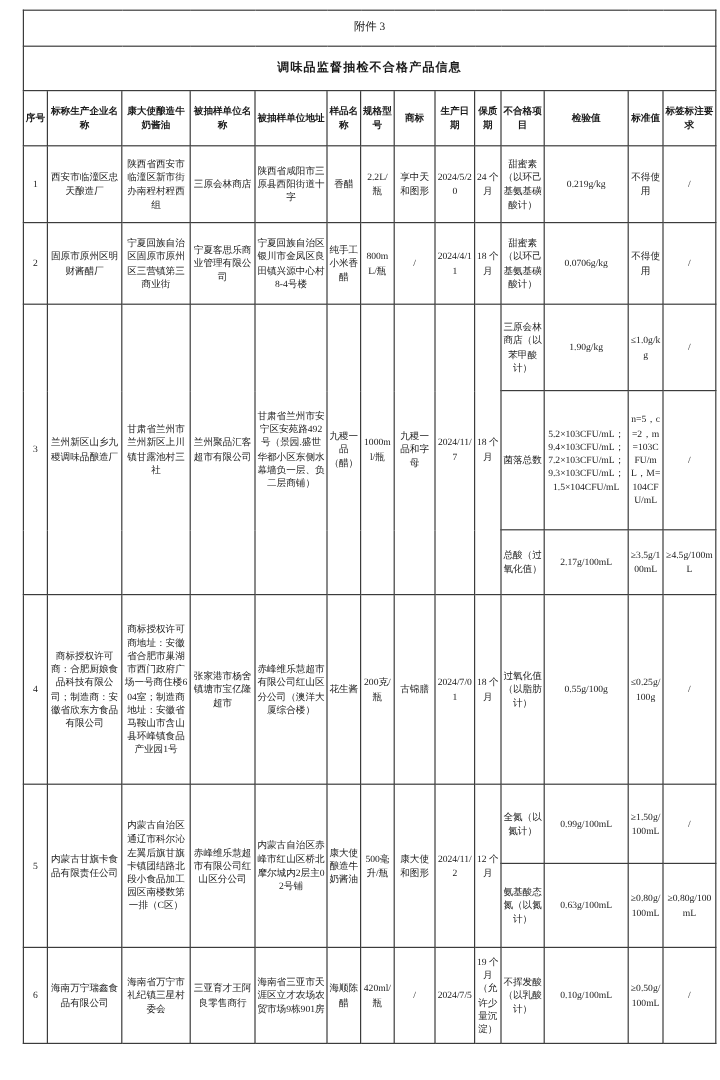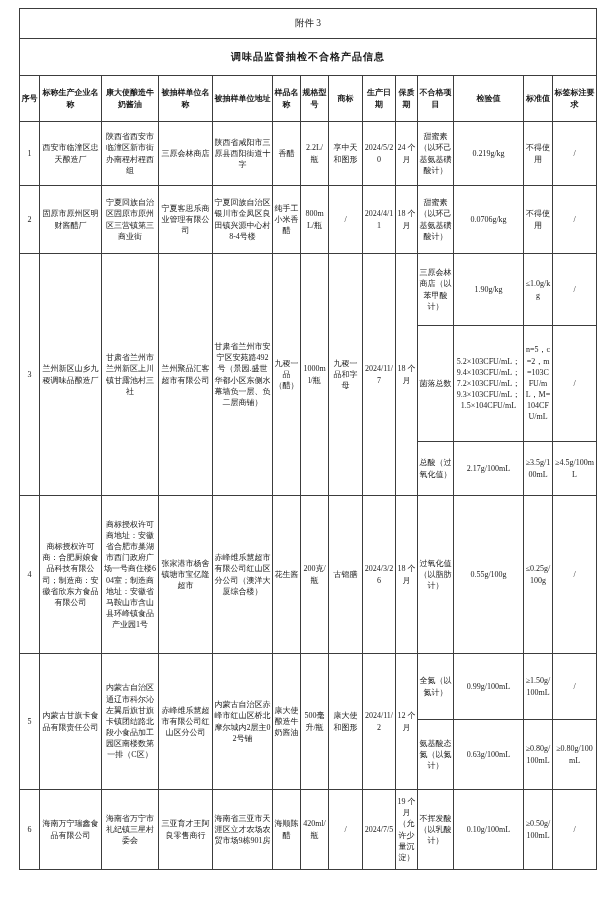--- a/index.html
+++ b/index.html
@@ -155,21 +155,21 @@
 
     <tr class="r4">
       <td>4</td>
       <td>商标授权许可商：合肥厨娘食品科技有限公司；制造商：安徽省欣东方食品有限公司</td>
       <td>商标授权许可商地址：安徽省合肥市巢湖市西门政府广场一号商住楼604室；制造商地址：安徽省马鞍山市含山县环峰镇食品产业园1号</td>
       <td>张家港市杨舍镇塘市宝亿隆超市</td>
       <td>赤峰维乐慧超市有限公司红山区分公司（澳洋大厦综合楼）</td>
       <td>花生酱</td>
       <td>200克/瓶</td>
       <td>古锦膳</td>
-      <td>2024/3/26</td>
+      <td>2024/7/01</td>
       <td>18 个月</td>
       <td>过氧化值（以脂肪计）</td>
       <td>0.55g/100g</td>
       <td>≤0.25g/100g</td>
       <td>/</td>
     </tr>
 
     <tr class="r5a">
       <td rowspan="2">5</td>
       <td rowspan="2">内蒙古甘旗卡食品有限责任公司</td>

